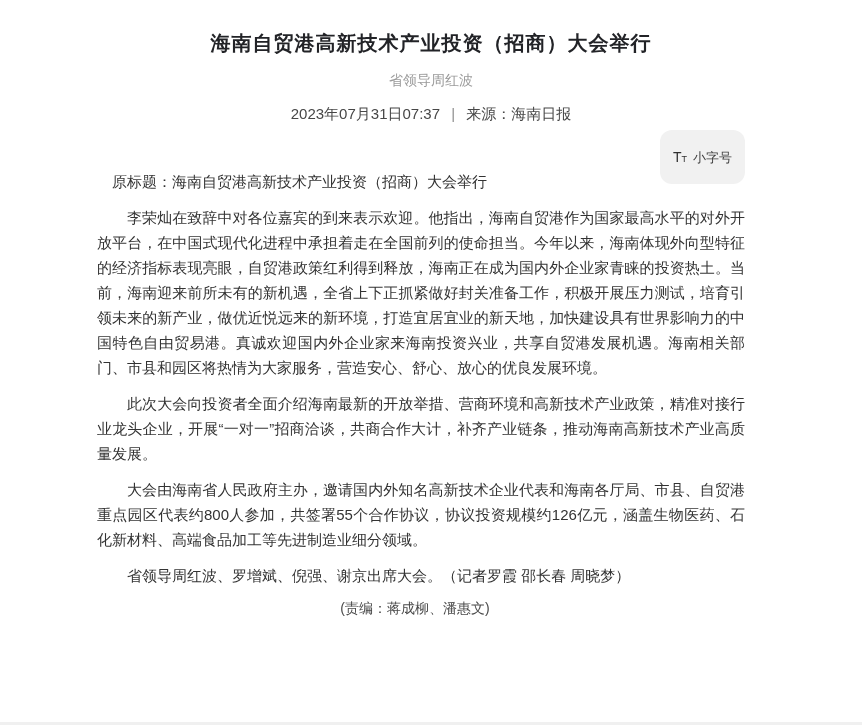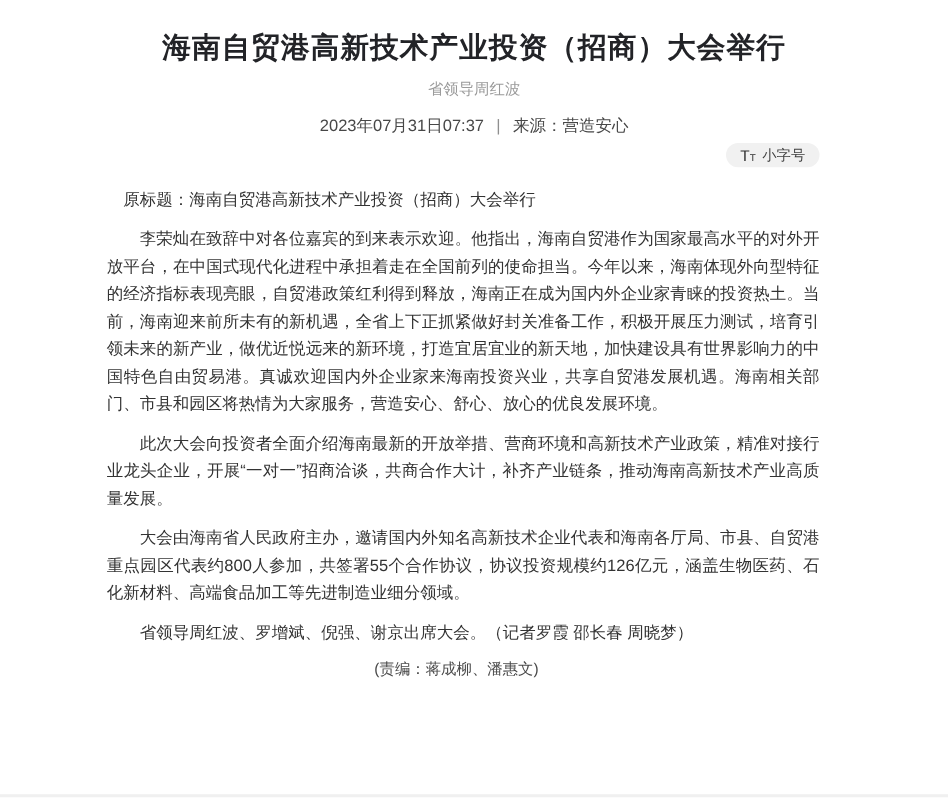--- a/index.html
+++ b/index.html
@@ -17,35 +17,35 @@
     border-bottom: 1px solid #e8e8e8;
     letter-spacing: 0.5px;
   }
   .breadcrumb a { color: #9a9a9a; text-decoration: none; cursor: pointer; }
   .breadcrumb .sep { margin: 0 6px; color: #9a9a9a; }
 
   
   .article-header { text-align: center; }
   h1.title {
     margin-top: 27px;
-    font-size: 26px; line-height: 32px; font-weight: 700;
+    font-size: 20px; line-height: 32px; font-weight: 700;
     color: #222327; letter-spacing: 1px;
   }
   .subtitle { margin-top: 13px; font-size: 14px; color: #9b9b9b; }
   .meta { margin-top: 15px; font-size: 15px; color: #474747; }
   .meta .pipe { margin: 0 7px; color: #8f8f8f; }
   .meta a.source { color: #474747; text-decoration: none; cursor: pointer; }
 
   
   .content { margin: 0 0 0 97px; width: 648px; }
   .toolbar { margin-top: 6px; text-align: right; height: 24px; }
   .font-size-btn {
-    display: inline-flex; align-items: flex-start; gap: 6px;
+    display: inline-flex; align-items: flex-end; gap: 6px;
     background: #f1f1f1; border: none; border-radius: 12px;
-    padding: 4px 13px; font-size: 13px; color: #3d3d3d;
+    padding: 20px 13px; font-size: 13px; color: #3d3d3d;
     cursor: pointer; font-family: inherit; line-height: 1;
   }
   .font-size-btn .tt { color: #2f2f2f; letter-spacing: 0; }
   .font-size-btn .t-big { font-size: 14px; }
   .font-size-btn .t-small { font-size: 9px; }
 
   p.origin {
     margin-top: 15px;
     font-size: 15px; line-height: 25px; color: #333;
     text-indent: 1em;
@@ -71,21 +71,21 @@
 
 <div class="page">
 
 
   <header class="article-header">
     <h1 class="title">海南自贸港高新技术产业投资（招商）大会举行</h1>
     <div class="subtitle">省领导周红波</div>
     <div class="meta">
       <span>2023年07月31日07:37</span>
       <span class="pipe">|</span>
-      <span>来源：</span><a class="source">营造安心</a>
+      <span>来源：</span><a class="source">海南日报</a>
     </div>
   </header>
 
   <main class="content">
 
     <div class="toolbar">
       <button class="font-size-btn">
         <span class="tt"><span class="t-big">T</span><span class="t-small">T</span></span>
         <span>小字号</span>
       </button>

